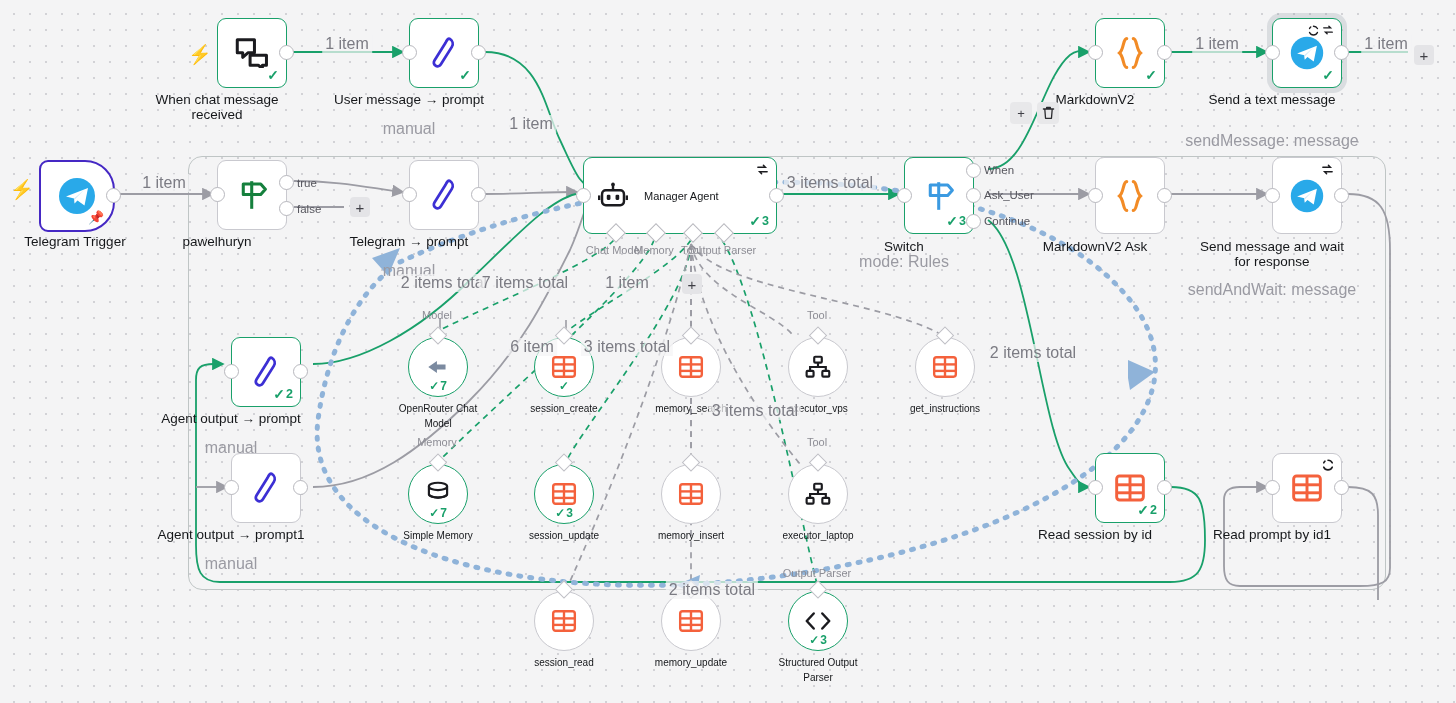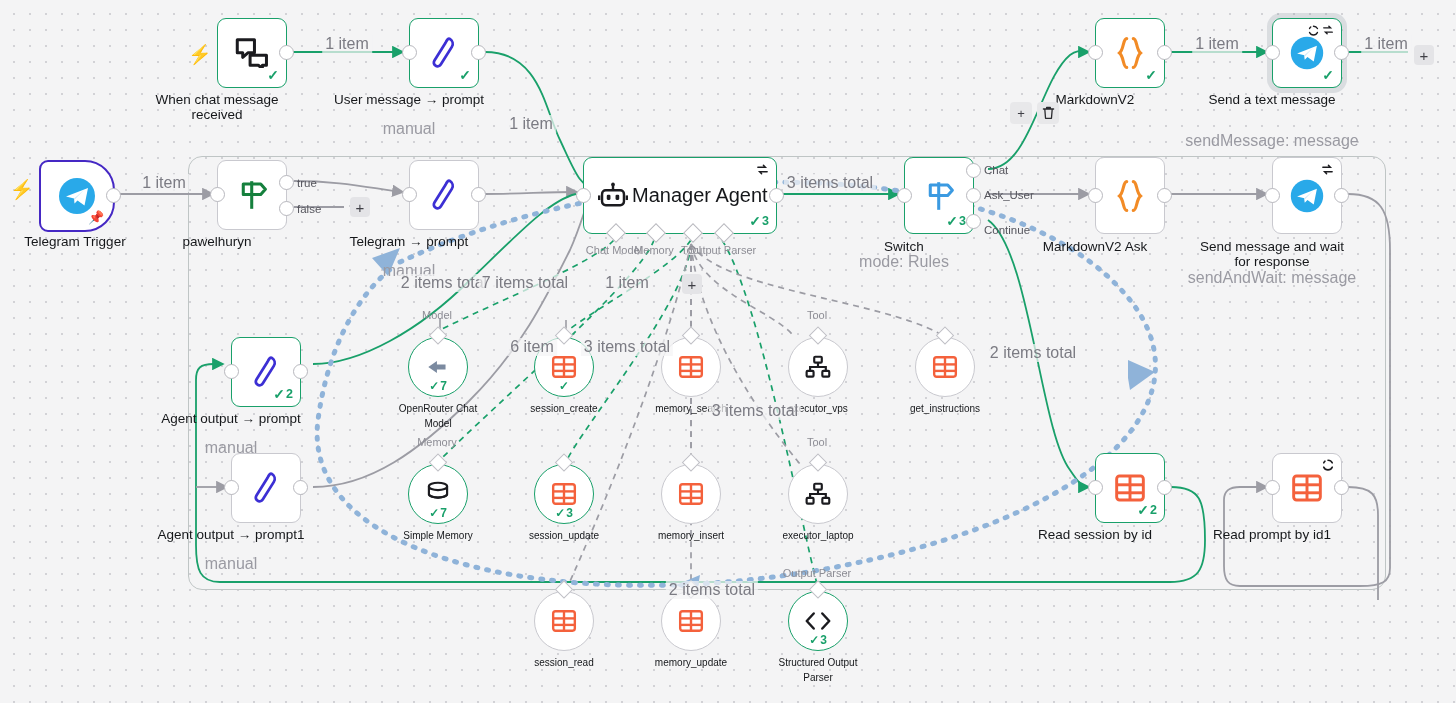--- a/index.html
+++ b/index.html
@@ -36,21 +36,21 @@
   .nlabel{
     position:absolute;top:74px;left:50%;transform:translateX(-50%);
     width:190px;text-align:center;font-size:13.5px;color:#15171a;
     line-height:15px;font-weight:400;white-space:pre-line;
   }
   .nsub{
     position:absolute;left:50%;transform:translateX(-50%);
     width:190px;text-align:center;font-size:16px;color:#9a9aa2;line-height:13px;
   }
   .agentname{
-    font-size:20px;color:#15171a;margin-left:4px;white-space:nowrap;
+    font-size:11px;color:#15171a;margin-left:16px;white-space:nowrap;
   }
   .check{
     position:absolute;right:7px;bottom:4px;
     font-size:12.5px;color:#19a06a;font-weight:600;
     display:flex;align-items:center;gap:1px;
   }
   .check .tick{font-size:14px;}
   .badge{position:absolute;right:7px;top:5px;display:flex;gap:3px;align-items:center;color:#1a1a1a;}
   .pin{position:absolute;right:8px;bottom:5px;color:#4528c4;font-size:13px;}
 
@@ -295,23 +295,23 @@
       <svg width="36" height="32" viewBox="0 0 24 22">
         <path d="M6,3.5 h12 l3.2,3.6 l-3.2,3.6 h-12 Z" fill="none" stroke="#3b9ae1" stroke-width="2.1" stroke-linejoin="round"></path>
         <line x1="11.8" y1="1.5" x2="11.8" y2="20.5" stroke="#3b9ae1" stroke-width="2.1"></line>
       </svg>
       <span class="check"><span class="tick">✓</span>3</span>
       <span class="port in" style="top:30px;"></span>
       <span class="port" style="right:-8px;top:5px;"></span>
       <span class="port" style="right:-8px;top:30px;"></span>
       <span class="port" style="right:-8px;top:56px;"></span>
     </div>
-    <div class="outlbl" style="left:80px;top:7px;">Chat</div>
+    <div class="outlbl" style="left:80px;top:7px;">When</div>
     <div class="outlbl" style="left:80px;top:32px;">Ask_User</div>
-    <div class="outlbl" style="left:80px;top:67px;">Continue</div>
+    <div class="outlbl" style="left:80px;top:58px;">Continue</div>
     <div class="nlabel" style="top:82px;">Switch</div>
     <div class="nsub" style="top:98px;">mode: Rules</div>
   </div>
 
   <div class="node" style="left:1095px;top:18px;">
     <div class="nbox ok">
       <svg width="32" height="34" viewBox="0 0 24 26">
         <path d="M9.5,2 C6.5,2 7.5,10 4,13 C7.5,16 6.5,24 9.5,24" fill="none" stroke="#f28b26" stroke-width="2.4" stroke-linecap="round"></path>
         <path d="M14.5,2 C17.5,2 16.5,10 20,13 C16.5,16 17.5,24 14.5,24" fill="none" stroke="#f28b26" stroke-width="2.4" stroke-linecap="round"></path>
       </svg>
@@ -373,21 +373,21 @@
       <span class="badge">
         <svg width="13" height="13" viewBox="0 0 14 14">
             <path d="M2,4.5 h8 l-2,-2 M12,9.5 h-8 l2,2" fill="none" stroke="#1b1b1f" stroke-width="1.6" stroke-linecap="round"></path>
           </svg>
       </span>
       <span class="port in" style="top:30px;"></span>
       <span class="port out" style="top:30px;"></span>
     </div>
     <div class="nlabel" style="top:82px;">Send message and wait
 for response</div>
-    <div class="nsub" style="top:114px;">sendAndWait: message</div>
+    <div class="nsub" style="top:126px;">sendAndWait: message</div>
   </div>
 
   <div class="node" style="left:231px;top:337px;">
     <div class="nbox ok">
       <svg width="30" height="34" viewBox="0 0 20 26">
         <path d="M14.5,2.2 C16.6,3.6 17.3,6.2 16,8.3 L7.5,21.8 C6.6,23.2 4.8,23.6 3.5,22.7 C2.2,21.9 1.8,20.1 2.7,18.7 L11.2,5.2 C12.1,3.2 13.2,1.6 14.5,2.2 Z" fill="none" stroke="#3c2fd4" stroke-width="2.1" stroke-linejoin="round"></path>
       </svg>
       <span class="check"><span class="tick">✓</span>2</span>
       <span class="port in"></span>
       <span class="port out"></span>

